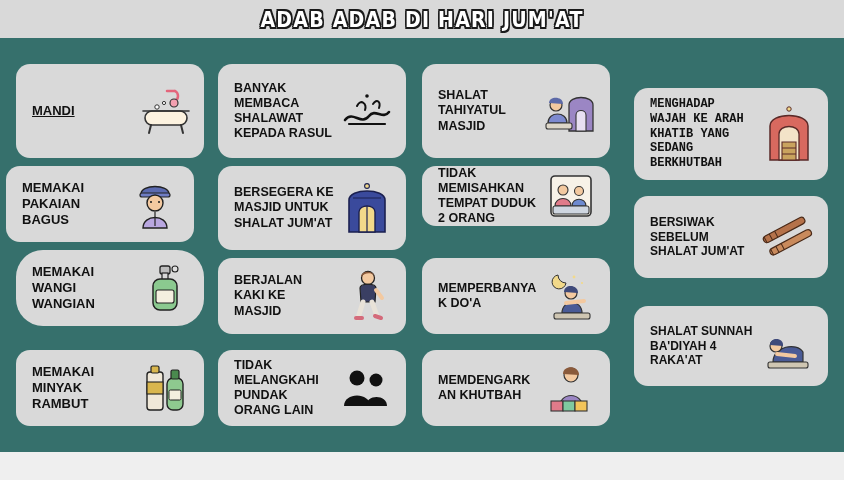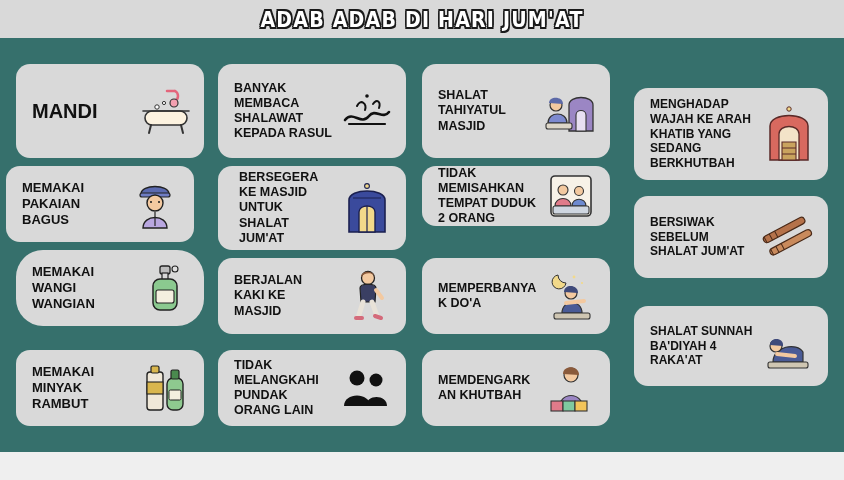--- a/index.html
+++ b/index.html
@@ -84,21 +84,21 @@
     height: 58px;
     display: flex;
     align-items: center;
     justify-content: center;
     margin-left: 4px;
   }
   .card .art svg { display: block; }
 
   
   .col1 .label { font-size: 13px; }
-  .col1.big .label { font-size: 20px; }
+  .col1.big .label { font-size: 13px; text-decoration: underline; }
   .col2 .label { font-size: 12.5px; }
   .col3 .label { font-size: 12.5px; }
   .col4 .label { font-size: 12px; }
 </style>
 </head>
 <body>
 
 <div id="poster">
 
   <div id="header-bar"></div>
@@ -169,21 +169,21 @@
       <svg width="56" height="50" viewBox="0 0 56 50">
         <path d="M6 34 C14 24 22 40 30 30 C36 22 44 34 50 26" stroke="#111" stroke-width="2.6" fill="none" stroke-linecap="round"></path>
         <path d="M10 38 L46 38" stroke="#111" stroke-width="2.2" stroke-linecap="round"></path>
         <path d="M18 20 C22 12 28 18 26 24" stroke="#111" stroke-width="2" fill="none" stroke-linecap="round"></path>
         <path d="M34 18 C38 12 42 16 40 22" stroke="#111" stroke-width="2" fill="none" stroke-linecap="round"></path>
         <circle cx="28" cy="10" r="1.8" fill="#111"></circle>
       </svg>
     </div>
   </div>
 
-  <div class="card col2" style="left:218px; top:166px; width:188px; height:84px;padding-left:15px;">
+  <div class="card col2" style="left:218px; top:166px; width:188px; height:84px;">
     <div class="label">BERSEGERA KE MASJID UNTUK SHALAT JUM'AT</div>
     <div class="art">
       <svg width="48" height="56" viewBox="0 0 48 56">
         <path d="M6 52 L6 20 C6 8 42 8 42 20 L42 52 Z" fill="#3a4a9c" stroke="#1b2050" stroke-width="1.6"></path>
         <path d="M16 52 L16 32 C16 24 32 24 32 32 L32 52 Z" fill="#f2d98a" stroke="#1b2050" stroke-width="1.4"></path>
         <path d="M24 26 L24 52" stroke="#1b2050" stroke-width="1.2"></path>
         <circle cx="24" cy="6" r="2.4" fill="#f2d98a" stroke="#1b2050" stroke-width="1.1"></circle>
         <path d="M10 18 L38 18" stroke="#1b2050" stroke-width="1.2"></path>
       </svg>
     </div>
@@ -268,21 +268,21 @@
         <circle cx="26" cy="14" r="7" fill="#f3c9a0" stroke="#333" stroke-width="1.2"></circle>
         <path d="M18 13 C18 4 34 4 34 14 Z" fill="#8a5a3b"></path>
         <path d="M14 48 C14 30 38 30 38 48 Z" fill="#9b86c4" stroke="#333" stroke-width="1.2"></path>
         <rect x="6" y="40" width="12" height="10" fill="#e07b8a" stroke="#333" stroke-width="1.1"></rect>
         <rect x="18" y="40" width="12" height="10" fill="#7fc9a0" stroke="#333" stroke-width="1.1"></rect>
         <rect x="30" y="40" width="12" height="10" fill="#f2c45a" stroke="#333" stroke-width="1.1"></rect>
       </svg>
     </div>
   </div>
 
-  <div class="card col4" style="left:634px; top:88px; width:194px; height:92px;">
+  <div class="card col4" style="left:634px; top:88px; width:194px; height:92px;font-family:Liberation Mono, monospace;">
     <div class="label">MENGHADAP WAJAH KE ARAH KHATIB YANG SEDANG BERKHUTBAH</div>
     <div class="art">
       <svg width="50" height="60" viewBox="0 0 50 60">
         <path d="M6 56 L6 22 C6 8 44 8 44 22 L44 56 Z" fill="#d8695f" stroke="#5a2a28" stroke-width="1.5"></path>
         <path d="M15 56 L15 30 C15 20 35 20 35 30 L35 56 Z" fill="#f3e3c8" stroke="#5a2a28" stroke-width="1.3"></path>
         <path d="M18 56 L18 38 L32 38 L32 56 Z" fill="#c9a35e" stroke="#5a2a28" stroke-width="1.1"></path>
         <path d="M18 44 L32 44 M18 50 L32 50" stroke="#5a2a28" stroke-width="1"></path>
         <circle cx="25" cy="5" r="2.2" fill="#f2d98a" stroke="#5a2a28" stroke-width="1"></circle>
       </svg>
     </div>

